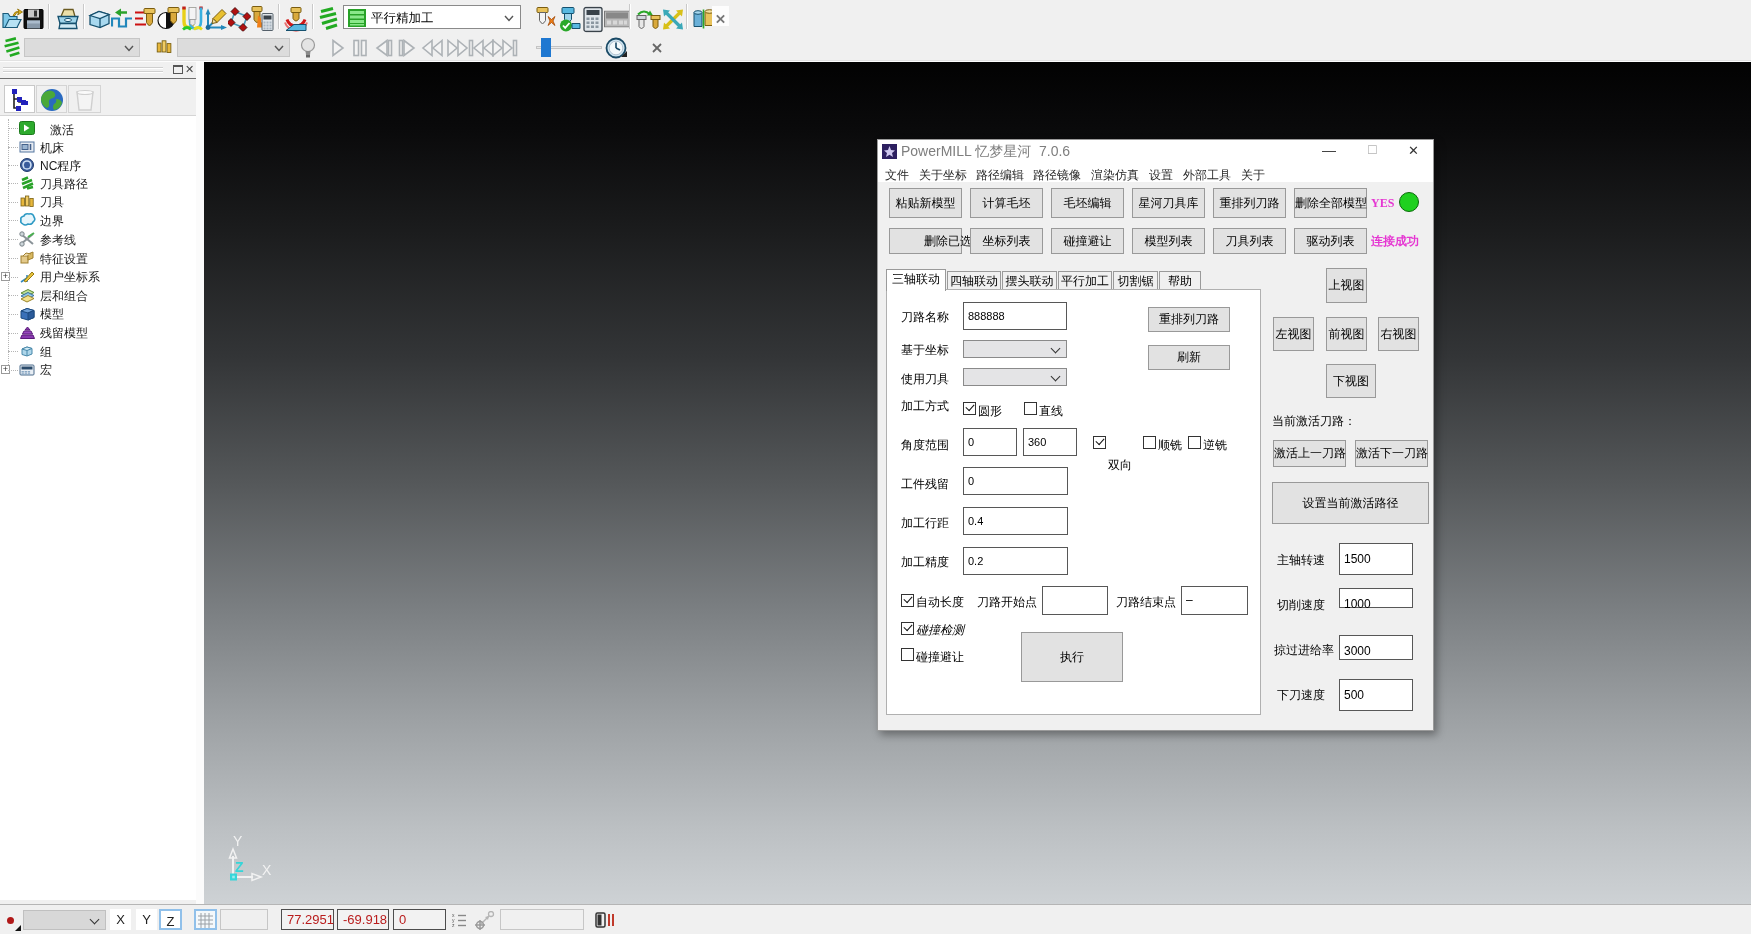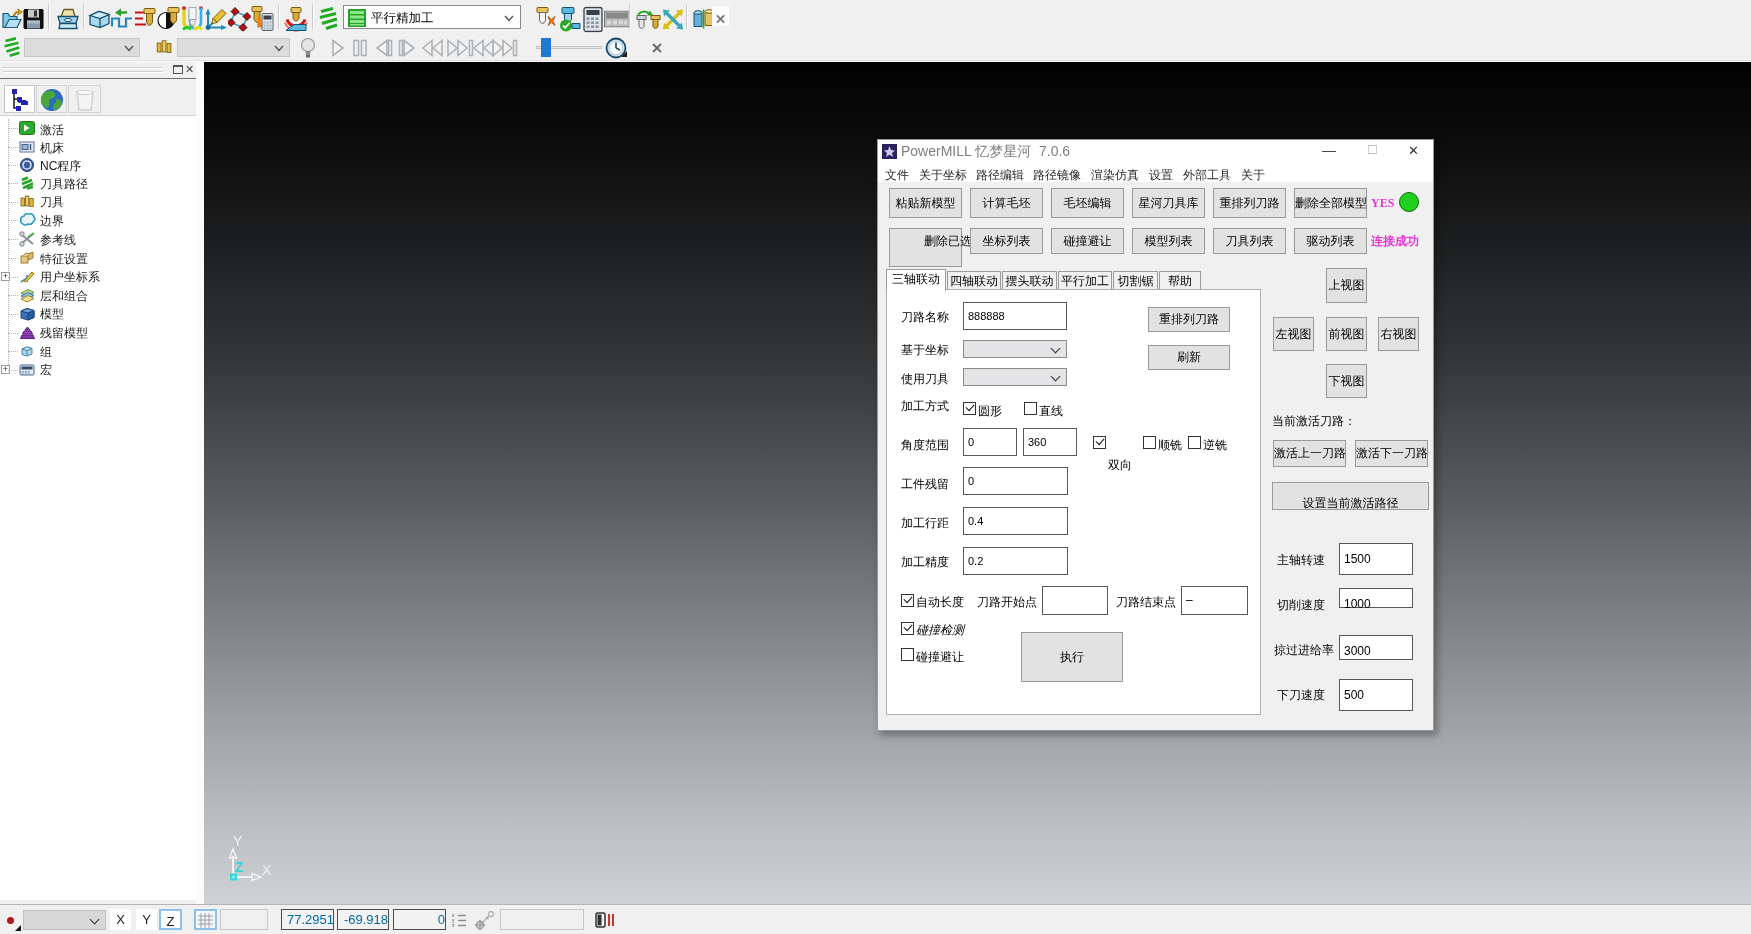--- a/index.html
+++ b/index.html
@@ -37,21 +37,21 @@
 .inp { position:absolute; background:#fff; border:1px solid #575757; font-size:12px; color:#000; line-height:26px; padding-left:4px; white-space:nowrap; }
 .cmb { position:absolute; background:#e4e4e6; border:1px solid #8a8a8a; }
 .cmb:after { content:""; position:absolute; right:7px; top:50%; margin-top:-4px; width:6px; height:6px; border-right:1.5px solid #333; border-bottom:1.5px solid #333; transform:rotate(45deg); }
 .lbl { position:absolute; font-size:12px; color:#000; white-space:nowrap; }
 .cb { position:absolute; width:13px; height:13px; background:#fff; border:1px solid #333; }
 .cb.ck:after { content:""; position:absolute; left:2px; top:1px; width:7px; height:4px; border-left:1.6px solid #111; border-bottom:1.6px solid #111; transform:rotate(-48deg); }
 .tab { position:absolute; top:269px; height:19px; background:#f0f0f0; border:1px solid #9a9a9a; border-bottom:none; font-size:12px; text-align:center; line-height:19px; }
 .magenta { position:absolute; color:#e536d2; font-size:12px; font-weight:bold; white-space:nowrap; }
 
 
-.sfield { position:absolute; top:4px; height:21px; background:#f2f2f2; border:1px solid #4d4d4d; font-size:13px; color:#0369a1; padding-left:5px; line-height:19px;text-align:right; }
+.sfield { position:absolute; top:4px; height:21px; background:#f2f2f2; border:1px solid #4d4d4d; font-size:13px; color:#b91c1c; padding-left:5px; line-height:19px; }
 .sbtn { position:absolute; top:4px; width:21px; height:21px; background:#fff; font-size:13px; color:#222; text-align:center; line-height:21px; }
 </style>
 </head>
 <body>
 
 <div id="tb1" class="abs">
 
   <svg class="ticon" style="left:1px; top:5px;" width="22" height="23" viewBox="0 0 22 23">
     <path d="M2 6 L2 20 L16 20 L16 9 L9 9 L7 6 Z" fill="#7ec8e8" stroke="#1a5a7a" stroke-width="1.2"></path>
     <path d="M4 20 L8 12 L20 12 L16 20 Z" fill="#b8e2f4" stroke="#1a5a7a" stroke-width="1.2"></path>
@@ -429,21 +429,21 @@
       </svg>
   </div>
   <div class="treewrap" style="top:53px; height:785px;">
     <div class="vdots" style="top:3px; height:252px;"></div>
 
     <div class="dots" style="top:12px;"></div>
     <svg class="ticn" style="top:4px;" width="17" height="16">
         <rect x="0.5" y="1.5" width="15" height="13" rx="2" fill="#2daa2d" stroke="#1c7a1c"></rect>
         <path d="M5 4.5 L10.5 8 L5 11.5 Z" fill="#fff"></path>
       </svg>
-    <div class="titem" style="top:6px;">激活</div>
+    <div class="titem" style="top:6px;margin-left:10px;">激活</div>
 
     <div class="dots" style="top:31px;"></div>
     <svg class="ticn" style="top:23px;" width="17" height="16">
         <rect x="1" y="3" width="14" height="10" fill="#e8ecf2" stroke="#5577a0"></rect>
         <rect x="3" y="5.5" width="6" height="5" fill="#9ab4d0" stroke="#44618a"></rect>
         <line x1="11.5" y1="5" x2="11.5" y2="11" stroke="#44618a" stroke-width="1.6"></line>
       </svg>
     <div class="titem" style="top:24px;">机床</div>
 
     <div class="dots" style="top:49px;"></div>
@@ -601,21 +601,21 @@
 
   <div class="btn" style="left:11px;  top:48px; width:73px; height:30px; line-height:28px;">粘贴新模型</div>
   <div class="btn" style="left:92px;  top:48px; width:73px; height:30px; line-height:28px;">计算毛坯</div>
   <div class="btn" style="left:173px; top:48px; width:73px; height:30px; line-height:28px;">毛坯编辑</div>
   <div class="btn" style="left:254px; top:48px; width:73px; height:30px; line-height:28px;">星河刀具库</div>
   <div class="btn" style="left:335px; top:48px; width:73px; height:30px; line-height:28px;">重排列刀路</div>
   <div class="btn" style="left:416px; top:48px; width:73px; height:30px; line-height:28px;">删除全部模型</div>
   <div class="magenta" style="left:493px; top:56px; font-family:'Liberation Serif',serif;">YES</div>
   <div style="position:absolute; left:521px; top:52px; width:20px; height:20px; border-radius:50%; background:#1fd01f; border:1px solid #0a6a0a;"></div>
 
-  <div class="btn" style="left:11px;  top:88px; width:73px; height:39px;padding-left:34px;">删除已选</div>
+  <div class="btn" style="left:11px;  top:88px; width:73px; height:26px;padding-left:34px;">删除已选</div>
   <div class="btn" style="left:92px;  top:88px; width:73px; height:26px;">坐标列表</div>
   <div class="btn" style="left:173px; top:88px; width:73px; height:26px;">碰撞避让</div>
   <div class="btn" style="left:254px; top:88px; width:73px; height:26px;">模型列表</div>
   <div class="btn" style="left:335px; top:88px; width:73px; height:26px;">刀具列表</div>
   <div class="btn" style="left:416px; top:88px; width:73px; height:26px;">驱动列表</div>
   <div class="magenta" style="left:493px; top:93px;">连接成功</div>
 
   <div class="tab" style="left:8px;   top:129px; width:60px; background:#fff; height:22px; z-index:2; border-bottom:none;">三轴联动</div>
   <div class="tab" style="left:69px;  top:131px; width:54px;">四轴联动</div>
   <div class="tab" style="left:124px; top:131px; width:55px;">摆头联动</div>
@@ -671,26 +671,26 @@
   <div class="cb ck" style="left:23px; top:482px;"></div>
   <div class="lbl" style="left:38px; top:482px;font-style:italic;">碰撞检测</div>
   <div class="cb" style="left:23px; top:508px;"></div>
   <div class="lbl" style="left:38px; top:509px;">碰撞避让</div>
   <div class="btn" style="left:143px; top:492px; width:102px; height:50px; line-height:48px; z-index:2;">执行</div>
 
   <div class="btn" style="left:448px; top:128px; width:41px; height:35px; line-height:33px;">上视图</div>
   <div class="btn" style="left:395px; top:177px; width:41px; height:34px; line-height:32px;">左视图</div>
   <div class="btn" style="left:448px; top:177px; width:41px; height:34px; line-height:32px;">前视图</div>
   <div class="btn" style="left:500px; top:177px; width:41px; height:34px; line-height:32px;">右视图</div>
-  <div class="btn" style="left:448px; top:224px; width:41px; height:34px; line-height:32px;">下视图</div>
+  <div class="btn" style="left:448px; top:224px; width:50px; height:34px; line-height:32px;">下视图</div>
 
   <div class="lbl" style="left:394px; top:273px;">当前激活刀路：</div>
   <div class="btn" style="left:395px; top:300px; width:73px; height:27px; line-height:25px;">激活上一刀路</div>
   <div class="btn" style="left:477px; top:300px; width:73px; height:27px; line-height:25px;">激活下一刀路</div>
-  <div class="btn" style="left:394px; top:342px; width:157px; height:28px; line-height:40px;">设置当前激活路径</div>
+  <div class="btn" style="left:394px; top:342px; width:157px; height:42px; line-height:40px;">设置当前激活路径</div>
 
   <div class="lbl" style="left:399px; top:412px;">主轴转速</div>
   <div class="inp" style="left:461px; top:403px; width:74px; height:32px; line-height:30px;">1500</div>
   <div class="lbl" style="left:399px; top:457px;">切削速度</div>
   <div class="inp" style="left:461px; top:448px; width:74px; height:20px; line-height:30px;">1000</div>
   <div class="lbl" style="left:396px; top:502px;">掠过进给率</div>
   <div class="inp" style="left:461px; top:495px; width:74px; height:25px; line-height:30px;">3000</div>
   <div class="lbl" style="left:399px; top:547px;">下刀速度</div>
   <div class="inp" style="left:461px; top:539px; width:74px; height:32px; line-height:30px;">500</div>
 </div>

